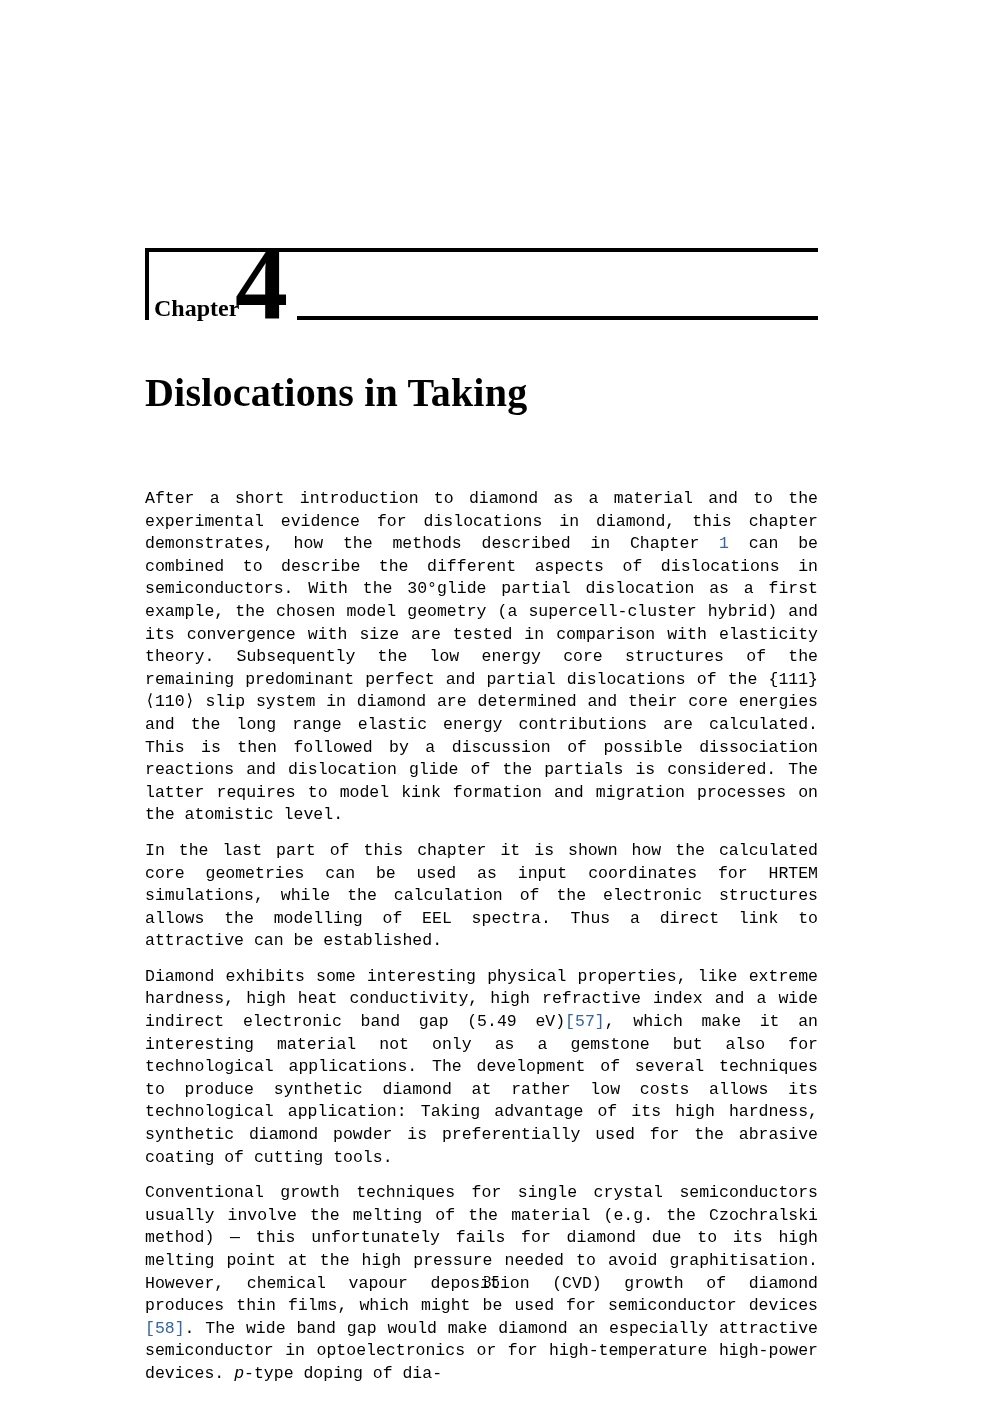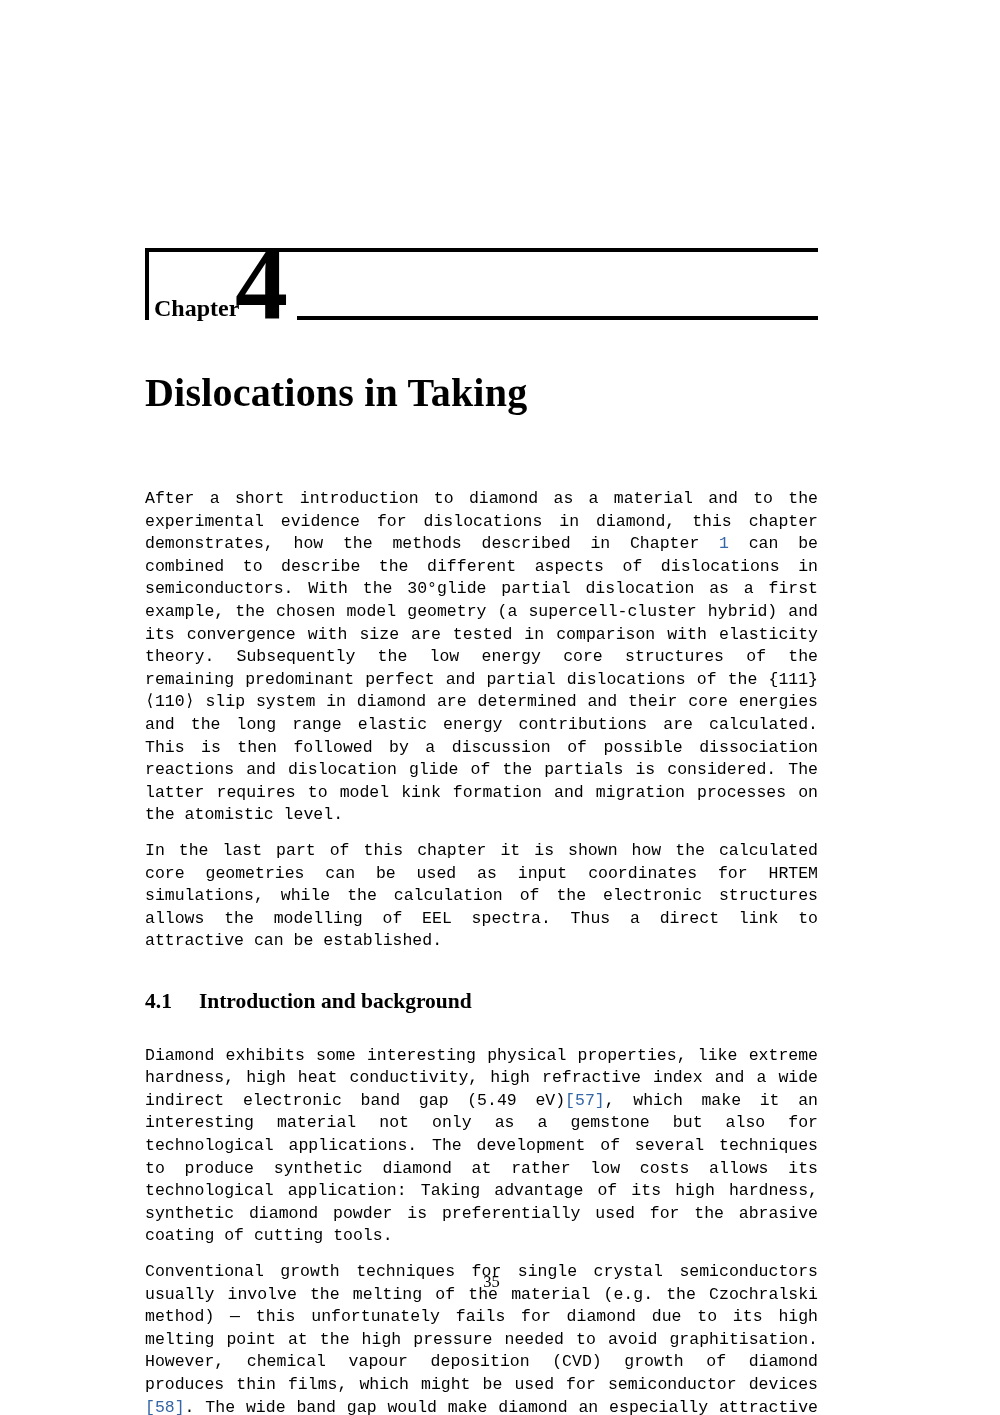--- a/index.html
+++ b/index.html
@@ -69,21 +69,20 @@
       <span class="chap-number">4</span>
       <div class="chap-rule-bottom"></div>
     </header>
 
     <h1 class="chapter-title">Dislocations in Taking</h1>
 
     <p class="body-par first-par"><span>After a short introduction to diamond as a material and to the experimental evidence for dislocations in diamond, this chapter demonstrates, how the methods described in Chapter </span><a class="link">1</a><span> can be combined to describe the different aspects of dislocations in semiconductors. With the 30°glide partial dislocation as a first example, the chosen model geometry (a supercell-cluster hybrid) and its convergence with size are tested in comparison with elasticity theory. Subsequently the low energy core structures of the remaining predominant perfect and partial dislocations of the {111} ⟨110⟩ slip system in diamond are determined and their core energies and the long range elastic energy contributions are calculated. This is then followed by a discussion of possible dissociation reactions and dislocation glide of the partials is considered. The latter requires to model kink formation and migration processes on the atomistic level.</span></p>
 
     <p class="body-par">In the last part of this chapter it is shown how the calculated core geometries can be used as input coordinates for HRTEM simulations, while the calculation of the electronic structures allows the modelling of EEL spectra. Thus a direct link to attractive can be established.</p>
 
-    <h2 class="section-head"><span class="sec-num">4.1</span><span>Introduction and background</span></h2>
 
     <p class="body-par"><span>Diamond exhibits some interesting physical properties, like extreme hardness, high heat conductivity, high refractive index and a wide indirect electronic band gap (5.49 eV)</span><a class="link">[57]</a><span>, which make it an interesting material not only as a gemstone but also for technological applications. The development of several techniques to produce synthetic diamond at rather low costs allows its technological application: Taking advantage of its high hardness, synthetic diamond powder is preferentially used for the abrasive coating of cutting tools.</span></p>
 
     <p class="body-par"><span>Conventional growth techniques for single crystal semiconductors usually involve the melting of the material (e.g. the Czochralski method) — this unfortunately fails for diamond due to its high melting point at the high pressure needed to avoid graphitisation. However, chemical vapour deposition (CVD) growth of diamond produces thin films, which might be used for semiconductor devices </span><a class="link">[58]</a><span>. The wide band gap would make diamond an especially attractive semiconductor in optoelectronics or for high-temperature high-power devices. </span><span class="it">p</span><span>-type doping of dia-</span></p>
 
   </div>
 
   <div class="page-number">35</div>
 </div>
 

